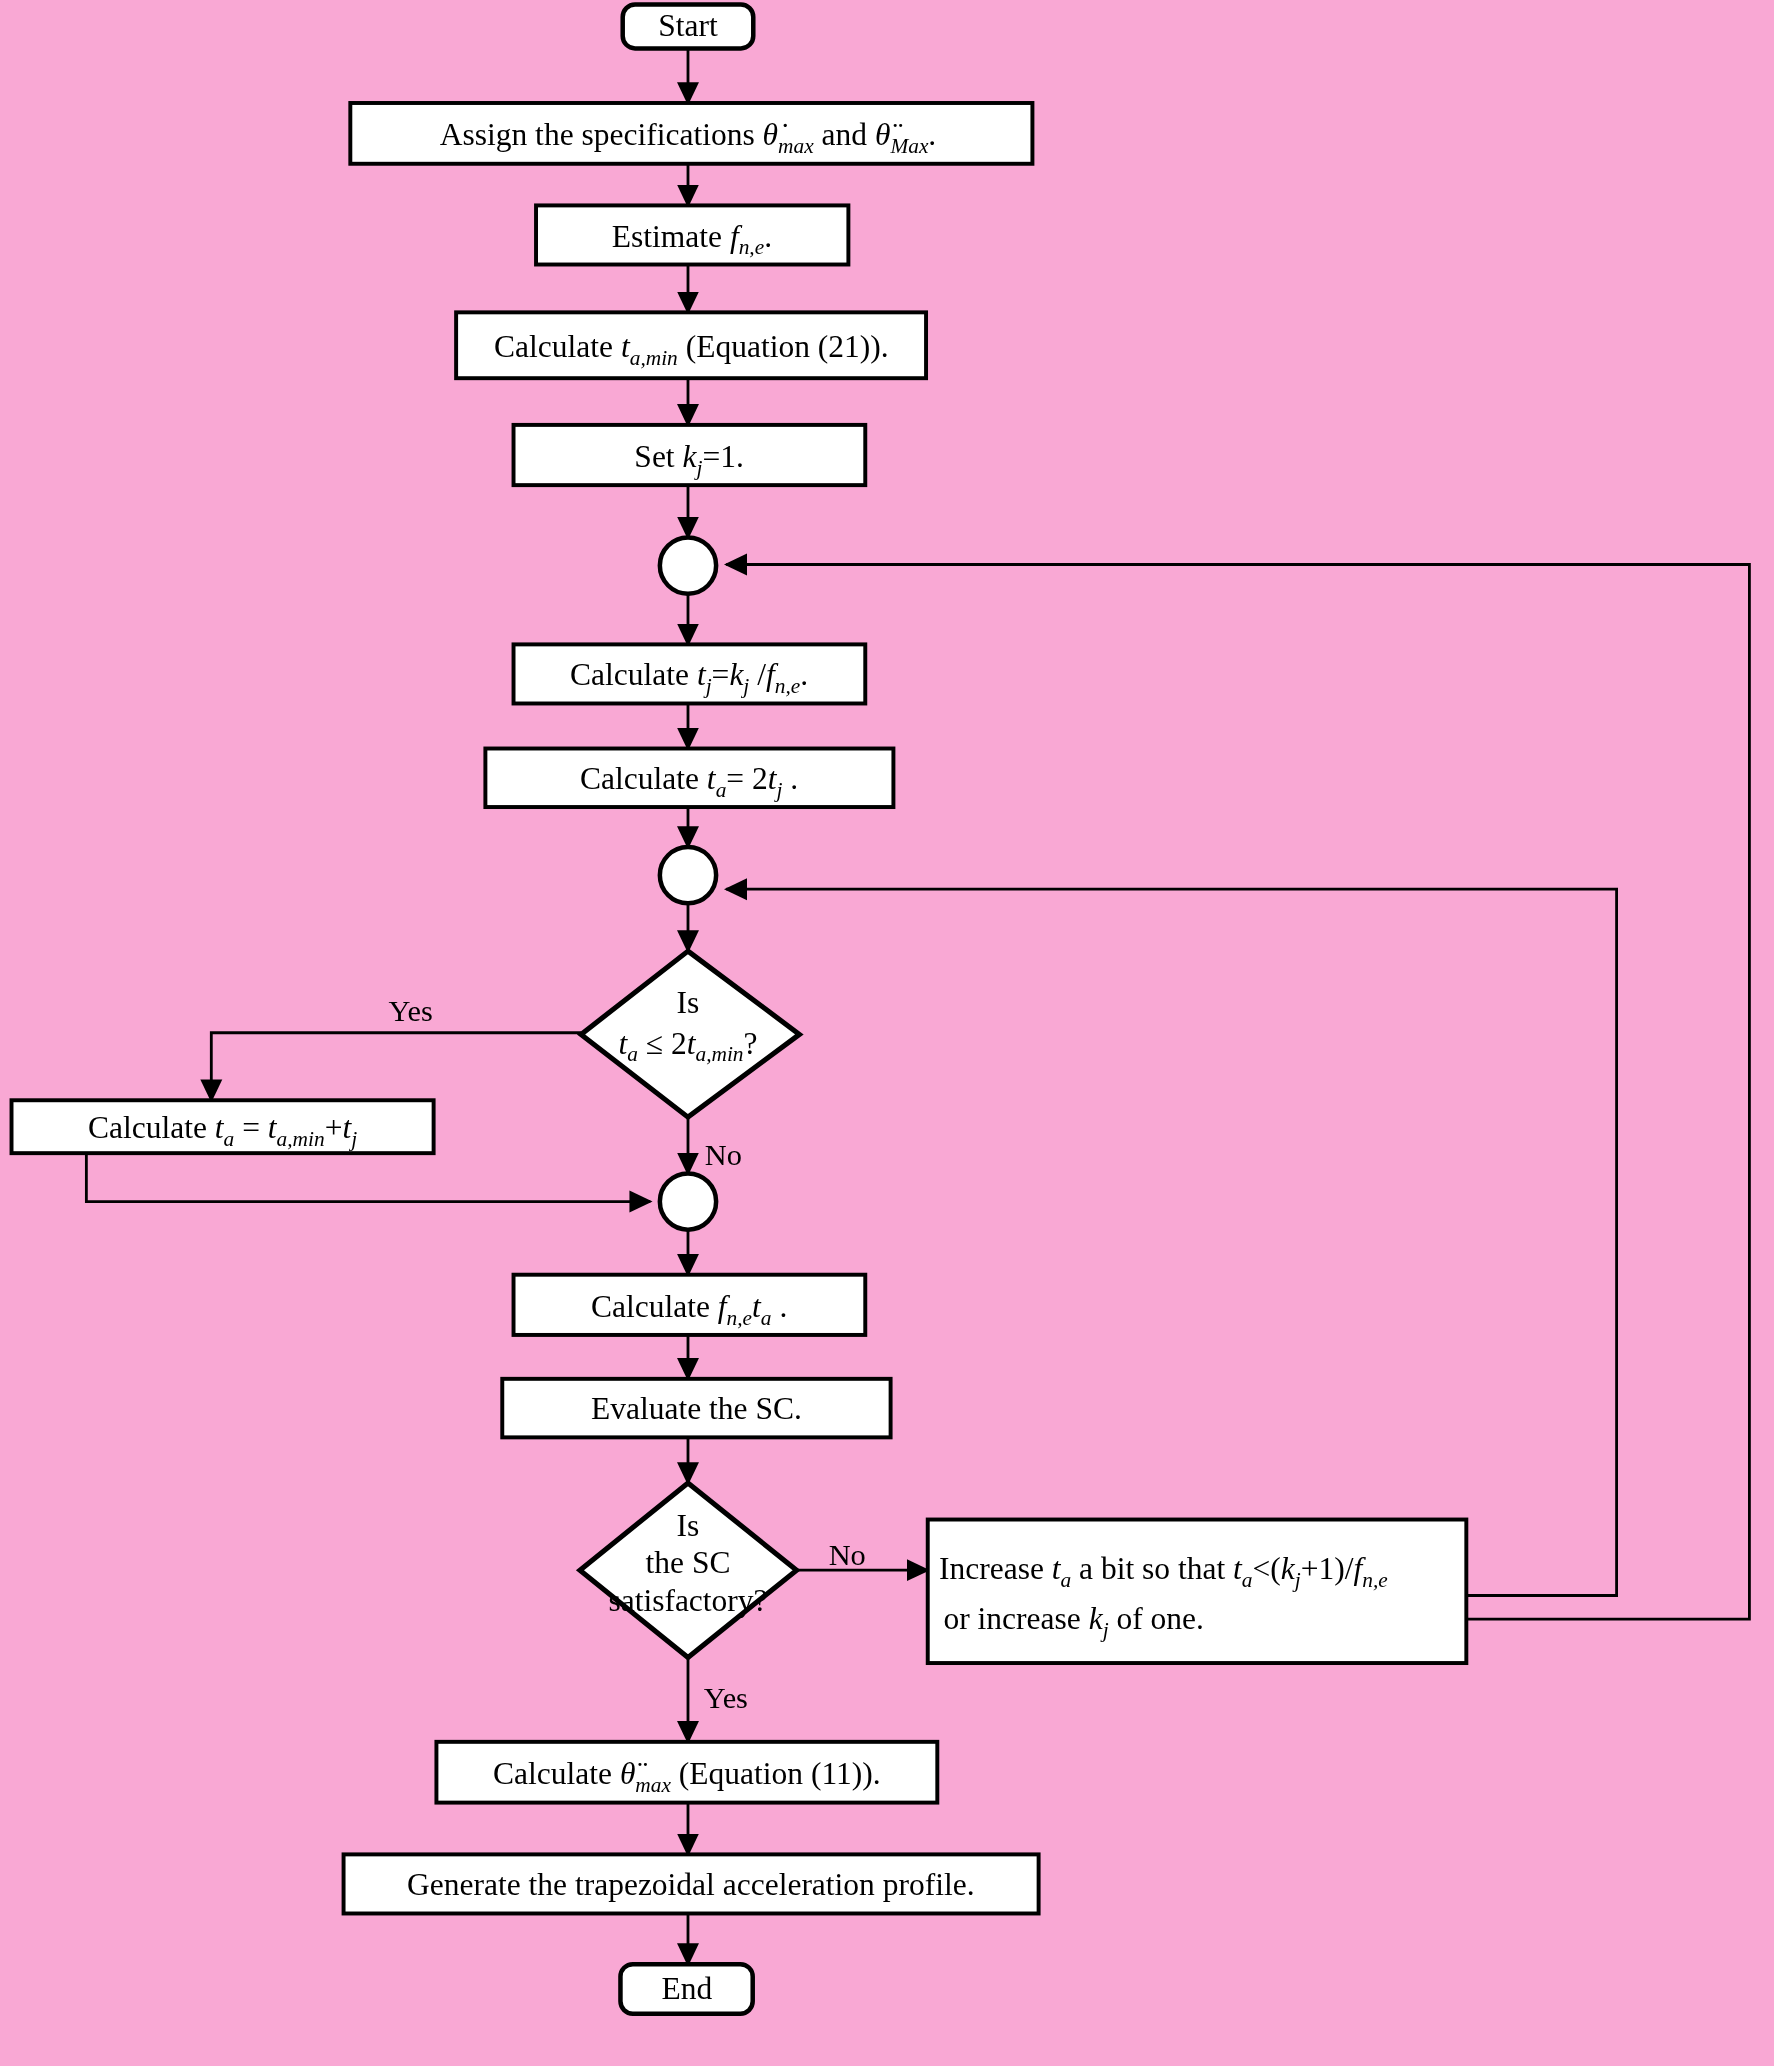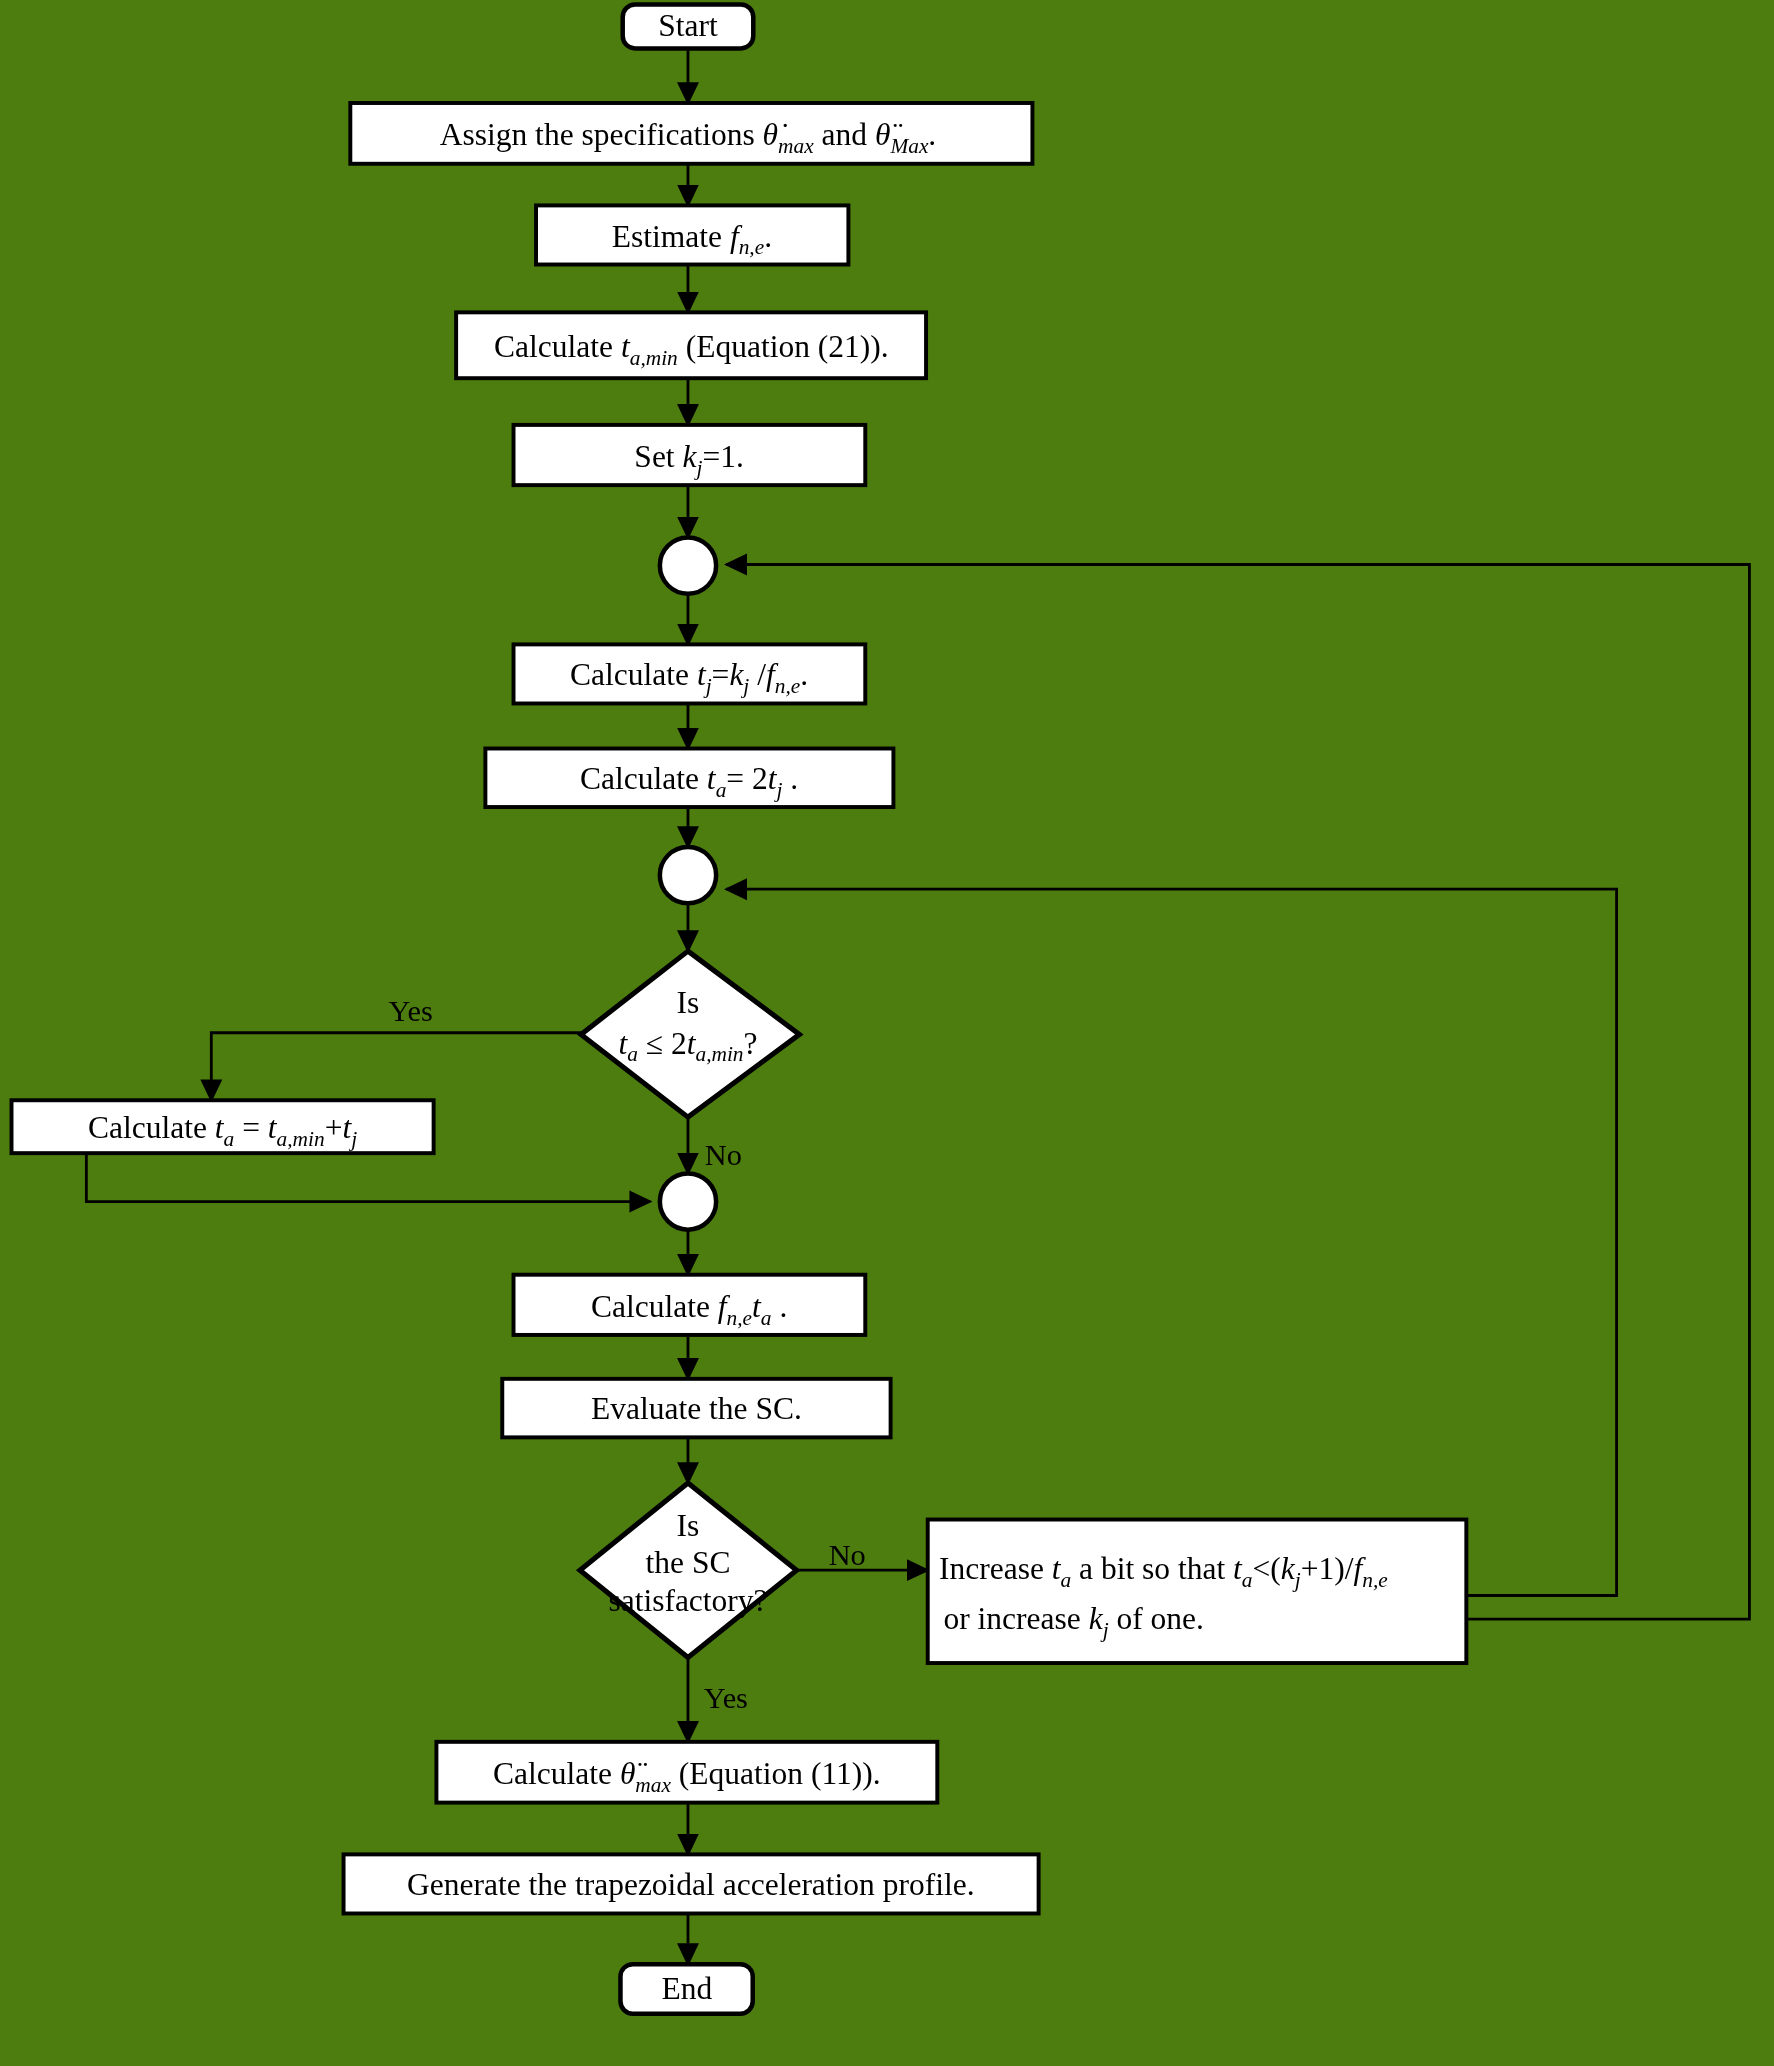--- a/index.html
+++ b/index.html
@@ -1,17 +1,17 @@
 <!DOCTYPE html>
 <html style="font-size:9px"><head>
 <meta charset="utf-8">
 <style>
   html,body{margin:0;padding:0;background:#ffffff;}
   body{font-family:"Liberation Serif", serif;}
-  #wrap{position:relative;width:1775px;height:2066px;background:#4d7c0f;}
+  #wrap{position:relative;width:1775px;height:2066px;background:#f9a8d4;}
   svg{display:block;width:1775px;height:2066px;}
   .nd-box{fill:#ffffff;stroke:#000000;stroke-width:7;}
   .nd-term{fill:#ffffff;stroke:#000000;stroke-width:8;}
   .nd-dia{fill:#ffffff;stroke:#000000;stroke-width:9;}
   .nd-conn{fill:#ffffff;stroke:#000000;stroke-width:8;}
   .lnk{stroke:#000000;stroke-width:5;fill:none;}
   .txt{font-family:"Liberation Serif", serif;font-size:56px;fill:#000;text-anchor:middle;}
   .it{font-style:italic;}
   .sub{font-size:38px;font-style:italic;}
   .lab{font-family:"Liberation Serif", serif;font-size:54px;fill:#000;}

